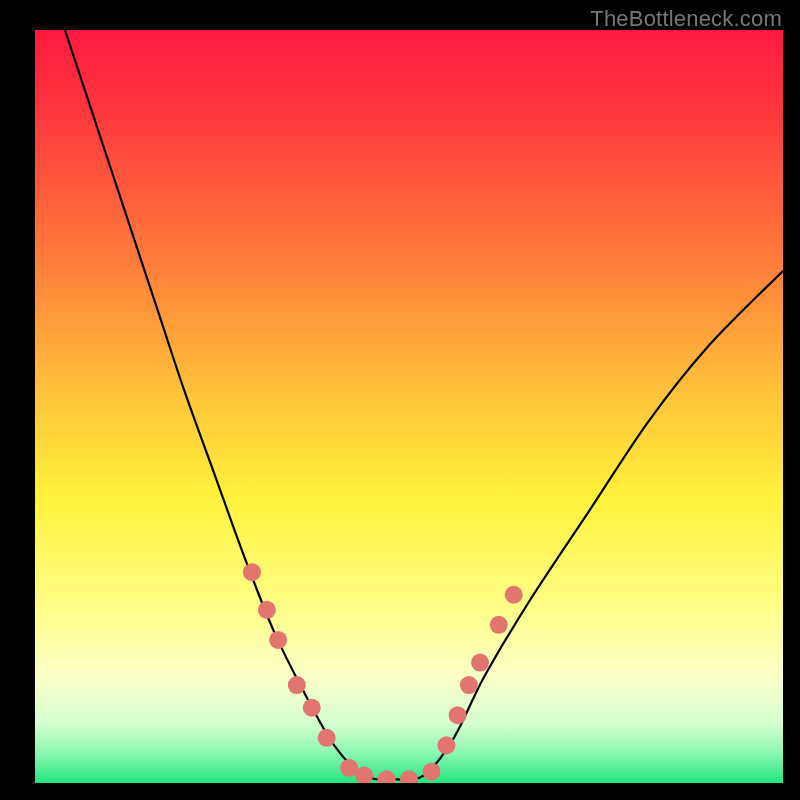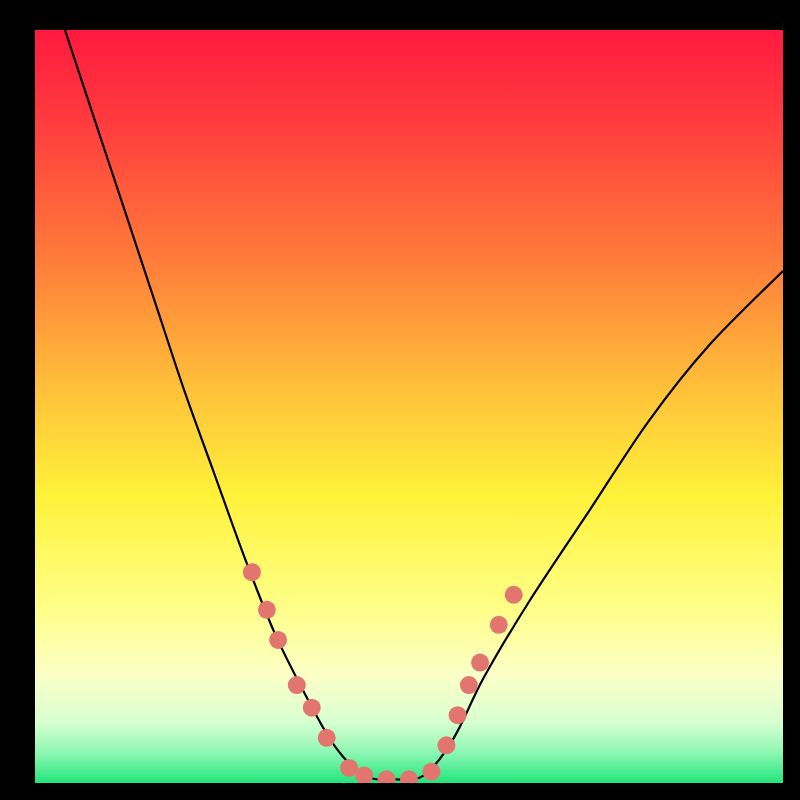--- a/index.html
+++ b/index.html
@@ -32,20 +32,21 @@
     font-size: 22px;
     font-weight: 500;
     letter-spacing: 0.2px;
   }
   svg { display: block; }
 </style>
 </head>
 <body>
 
 <div class="frame">
+  <div class="watermark">TheBottleneck.com</div>
 
   <div class="plot-area">
     <svg id="chart-svg" width="748" height="753" viewBox="0 0 748 753" preserveAspectRatio="none">
       <defs>
         <linearGradient id="bg-grad" x1="0" y1="0" x2="0" y2="1">
             <stop offset="0.0%" stop-color="#ff1a3f"></stop>
             <stop offset="12.0%" stop-color="#ff3b3e"></stop>
             <stop offset="30.0%" stop-color="#ff7a3a"></stop>
             <stop offset="48.0%" stop-color="#ffc23a"></stop>
             <stop offset="62.0%" stop-color="#fff23a"></stop>

